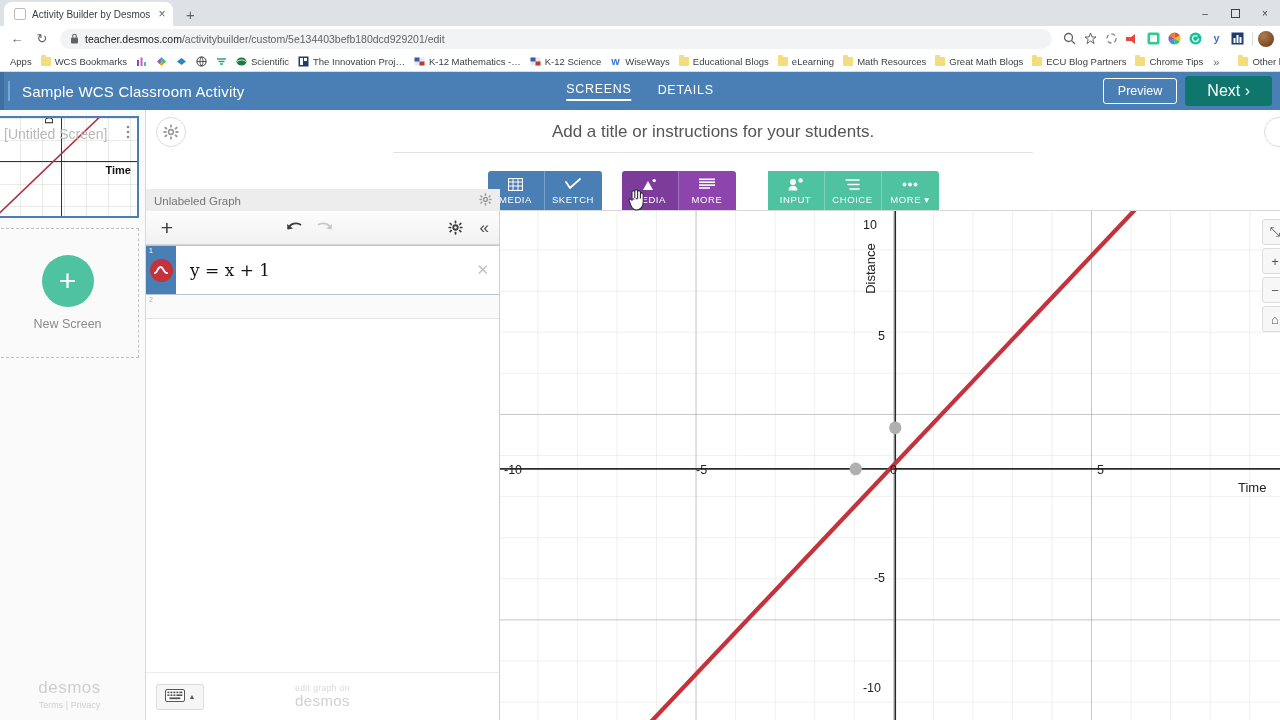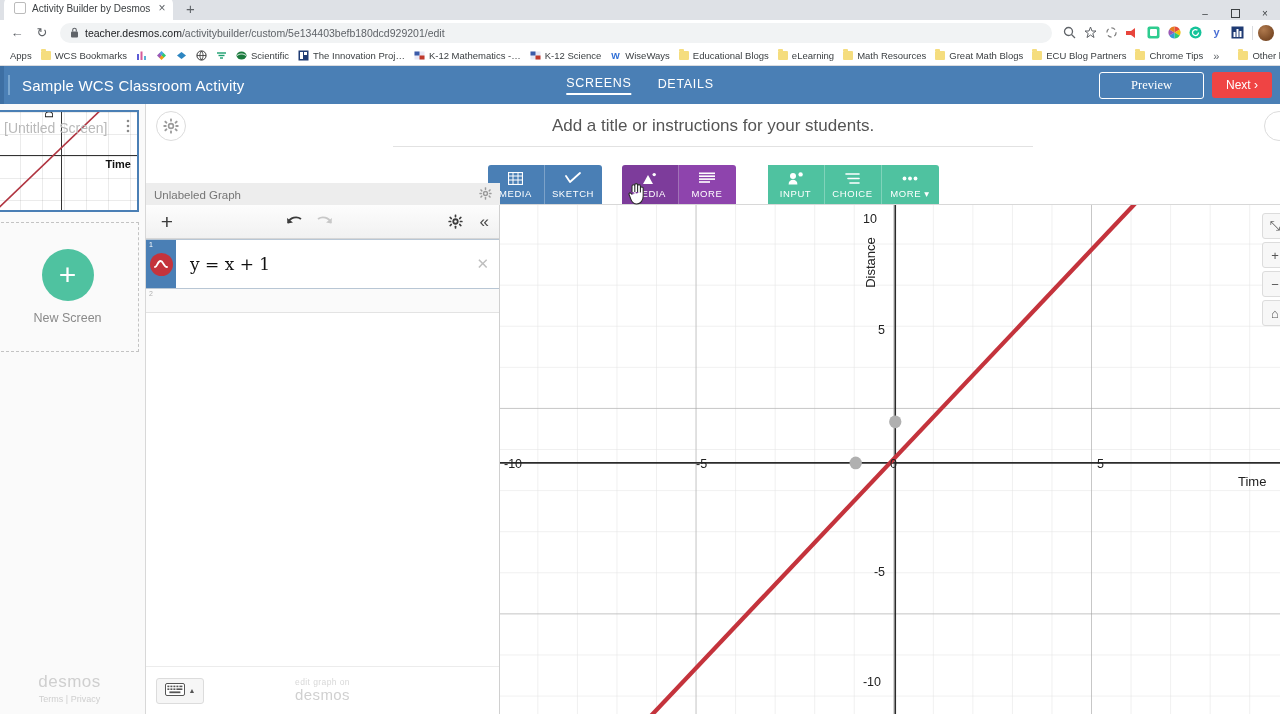--- a/index.html
+++ b/index.html
@@ -6,21 +6,21 @@
   html, body { width: 1280px; height: 720px; overflow: hidden; }
   body {
     font-family: "Liberation Sans", sans-serif;
     background: #ffffff;
     -webkit-font-smoothing: antialiased;
   }
 
   
   .browser-top {
     background: #dee1e6;
-    height: 20px;
+    height: 26px;
     display: flex;
     align-items: flex-end;
     padding-left: 4px;
     position: relative;
   }
   .tab {
     height: 24px;
     background: #fff;
     border-radius: 8px 8px 0 0;
     display: flex;
@@ -214,31 +214,31 @@
     margin-left: auto;
     display: flex;
     gap: 8px;
     align-items: center;
   }
   .btn-preview {
     background: transparent;
     border: 1px solid #ffffff;
     color: #fff;
     font-size: 12.5px;
-    padding: 5px 31px;
+    padding: 5px 14px;
     border-radius: 3px;
     cursor: pointer;
-    font-family: Liberation Serif, serif;
+    font-family: Liberation Sans, sans-serif;
   }
   .btn-next {
-    background: #ef4444;
+    background: #0f766e;
     border: none;
     color: #fff;
-    font-size: 12px;
-    padding: 6px 14px;
+    font-size: 16px;
+    padding: 6px 22px;
     border-radius: 3px;
     cursor: pointer;
     font-family: inherit;
     white-space: nowrap;
   }
 
   
   .ab-body {
     display: flex;
     height: calc(720px - 26px - 26px - 20px - 38px);

